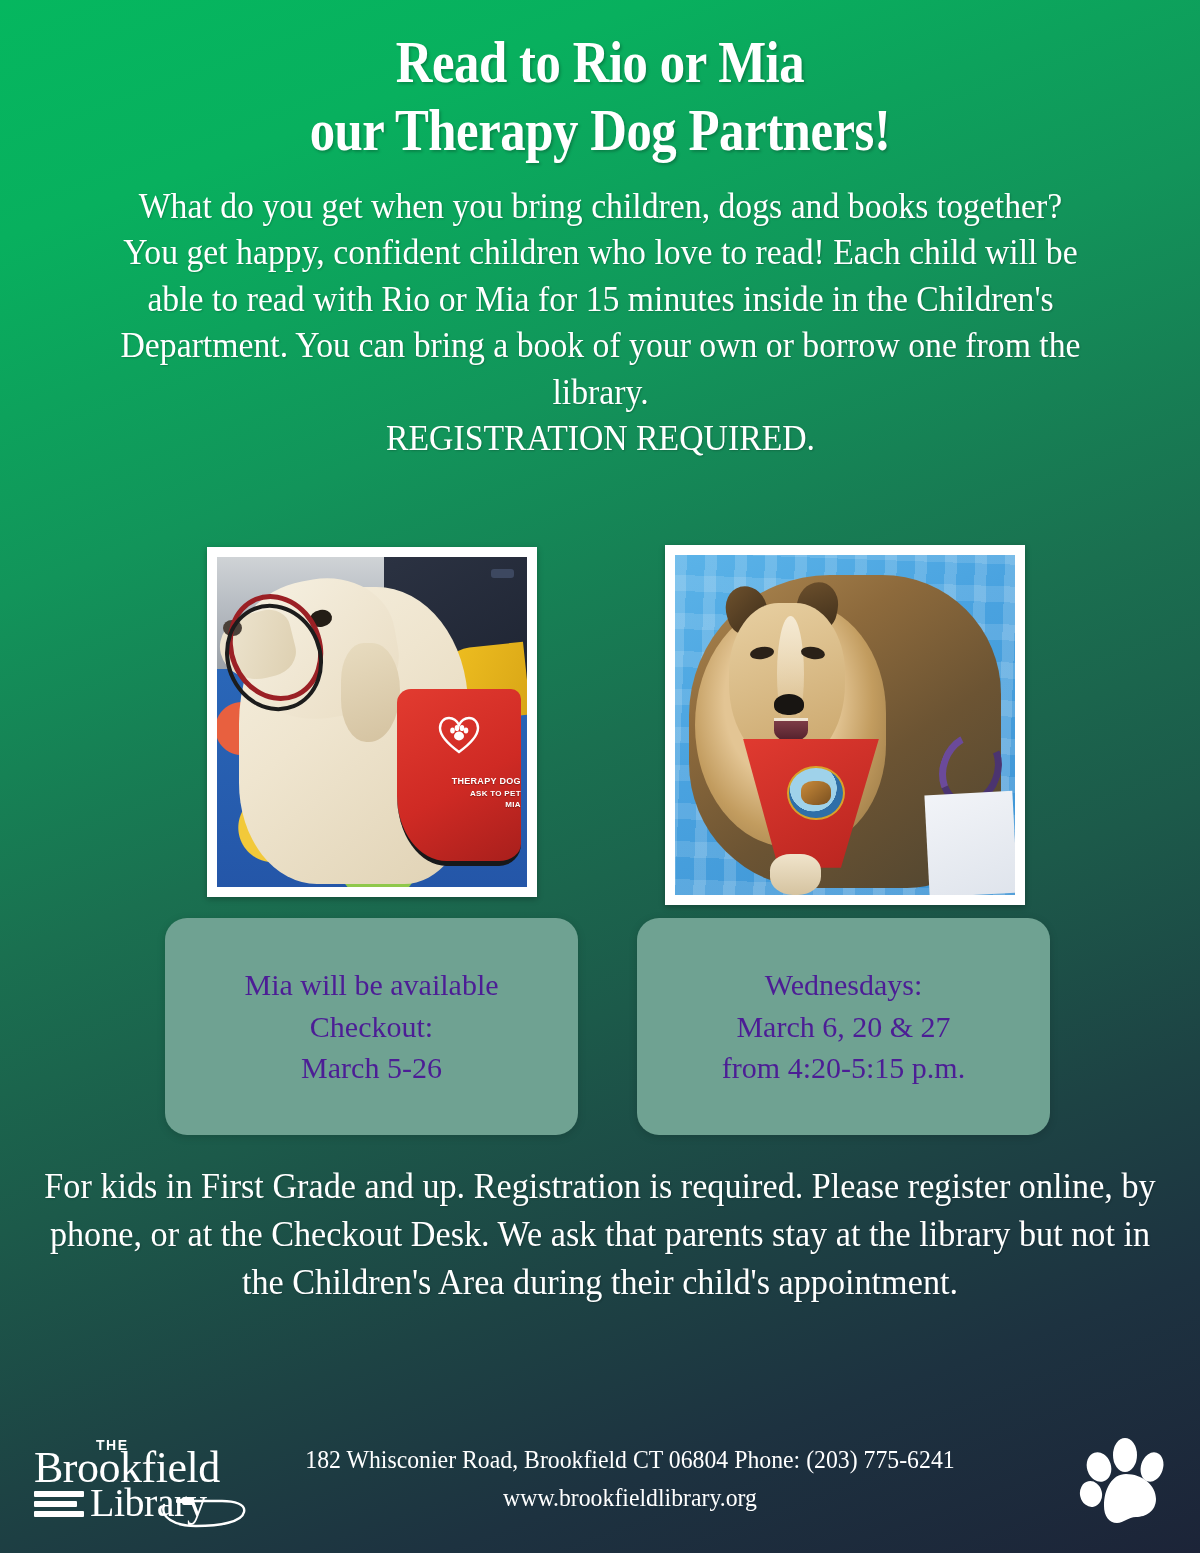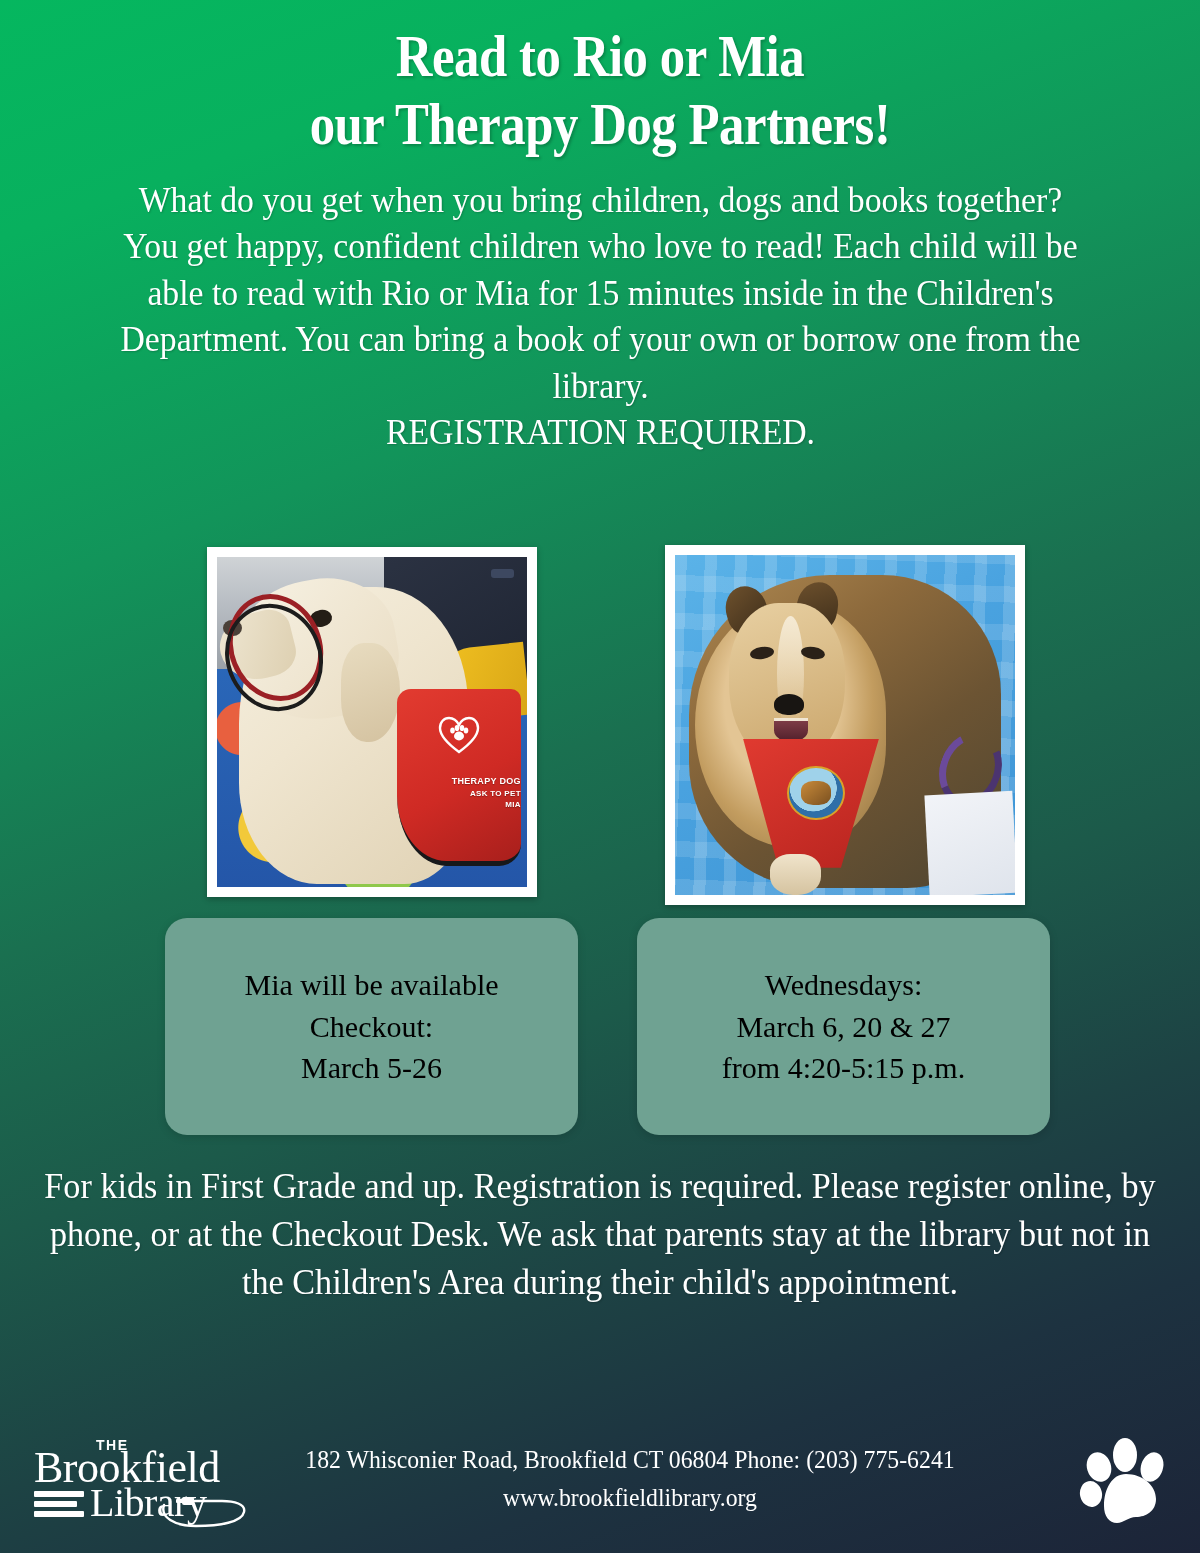--- a/index.html
+++ b/index.html
@@ -24,21 +24,21 @@
         #1a7050 48%,
         #1c5a4a 62%,
         #1d4344 75%,
         #1d3240 86%,
         #1c2438 100%);
     overflow: hidden;
   }
 
   
   .title-block {
-    padding-top: 22px;
+    padding-top: 28px;
     text-align: center;
   }
   .title-line {
     color: #ffffff;
     font-family: "Liberation Serif", "DejaVu Serif", serif;
     font-weight: bold;
     font-size: 59px;
     line-height: 1.16;
     letter-spacing: -0.5px;
     transform: scaleX(0.86);
@@ -306,21 +306,21 @@
     border-radius: 22px;
     box-shadow: 0 2px 8px rgba(0,0,0,0.15);
     display: flex;
     flex-direction: column;
     align-items: center;
     justify-content: center;
   }
   .sched-box.left  { left: 165px; }
   .sched-box.right { left: 637px; }
   .sched-line {
-    color: #000000;
+    color: #4c1d95;
     font-size: 30px;
     line-height: 1.38;
     text-align: center;
     white-space: nowrap;
   }
 
   
   .outro {
     position: absolute;
     top: 1163px;

